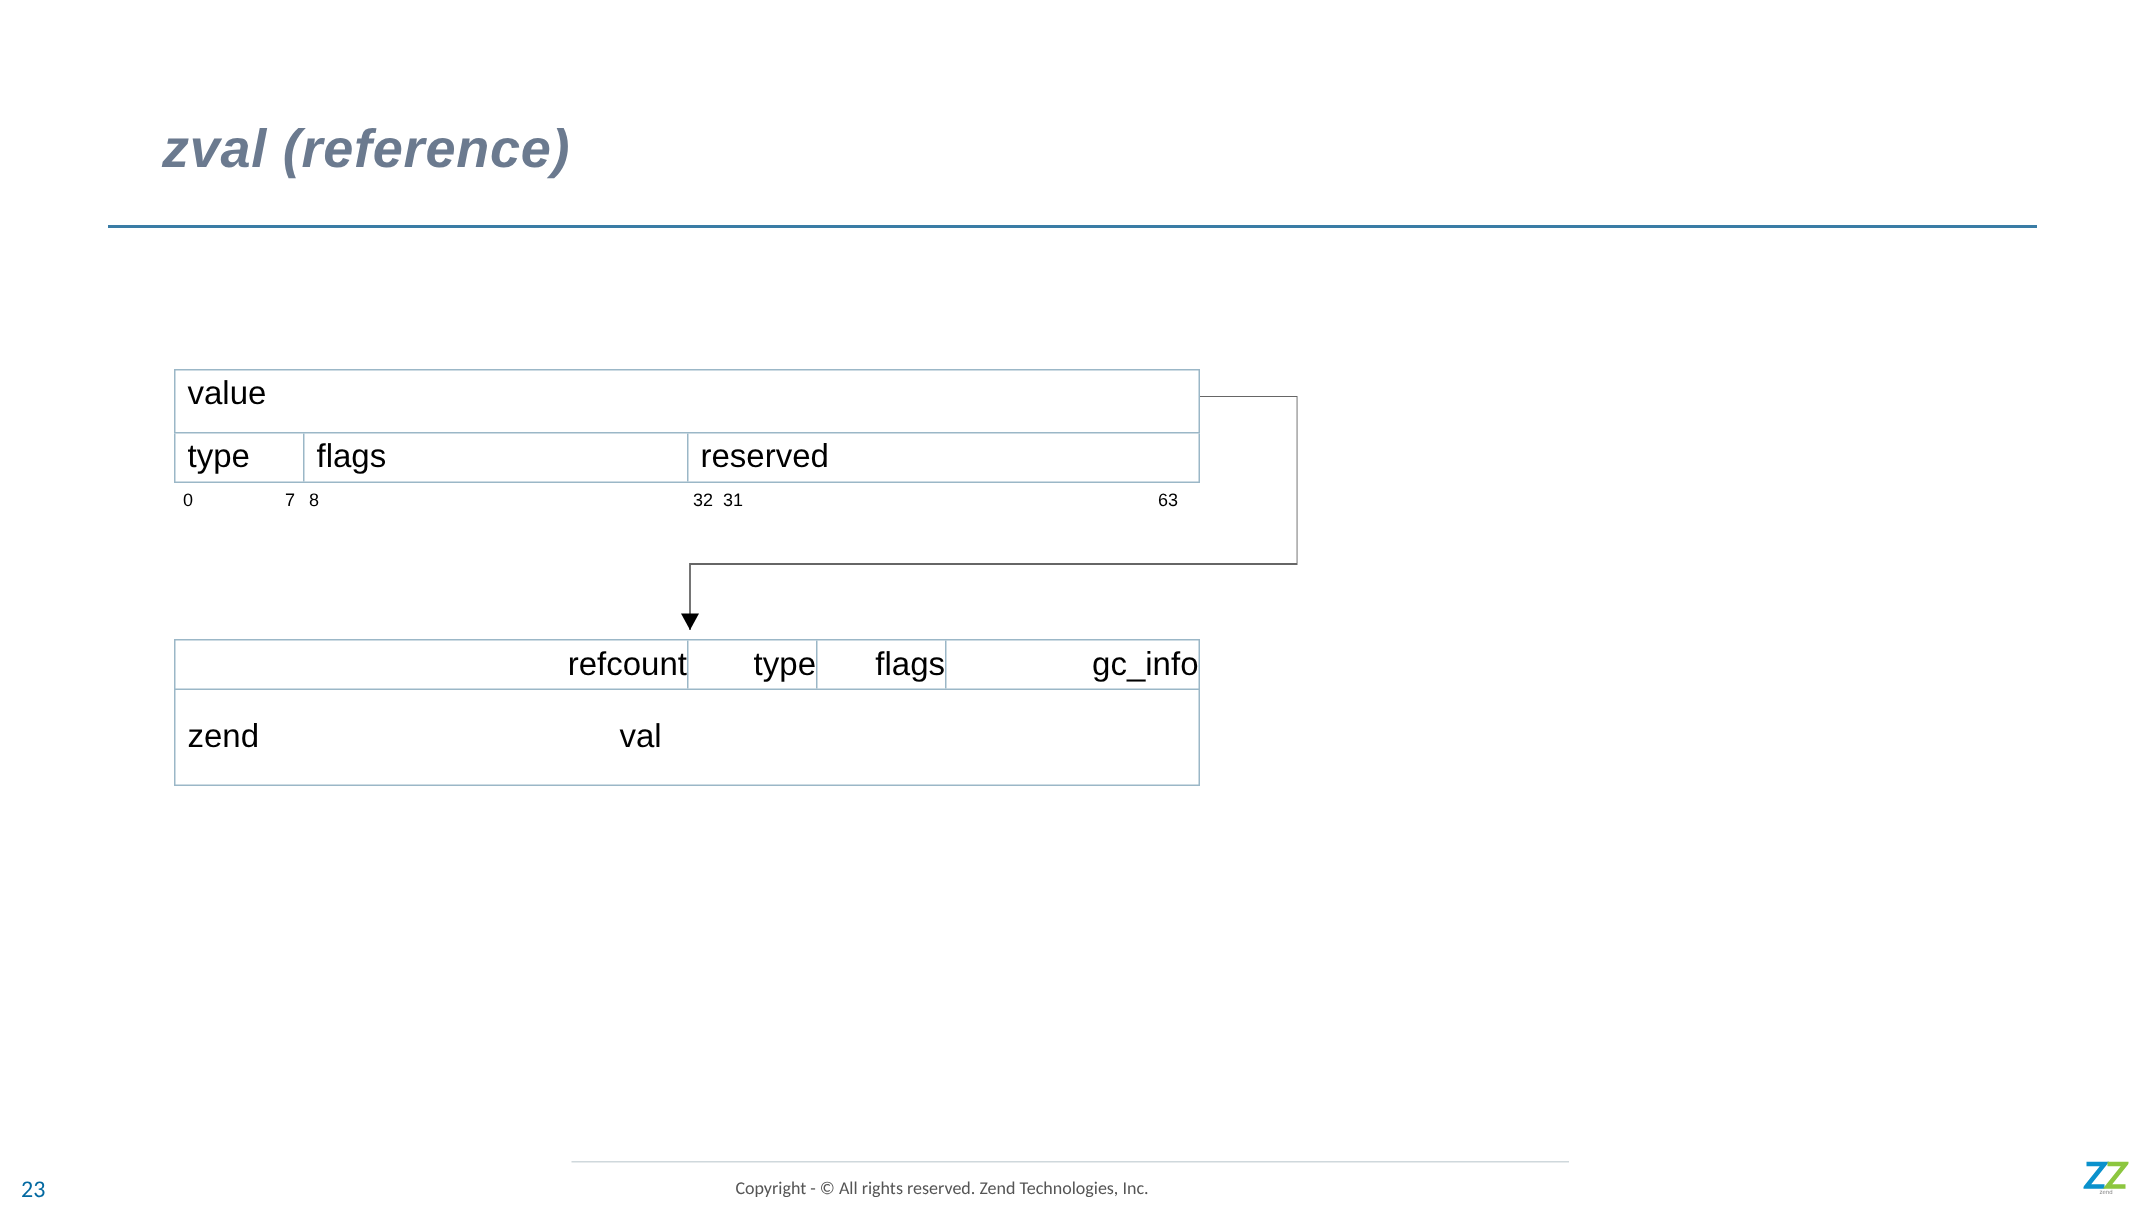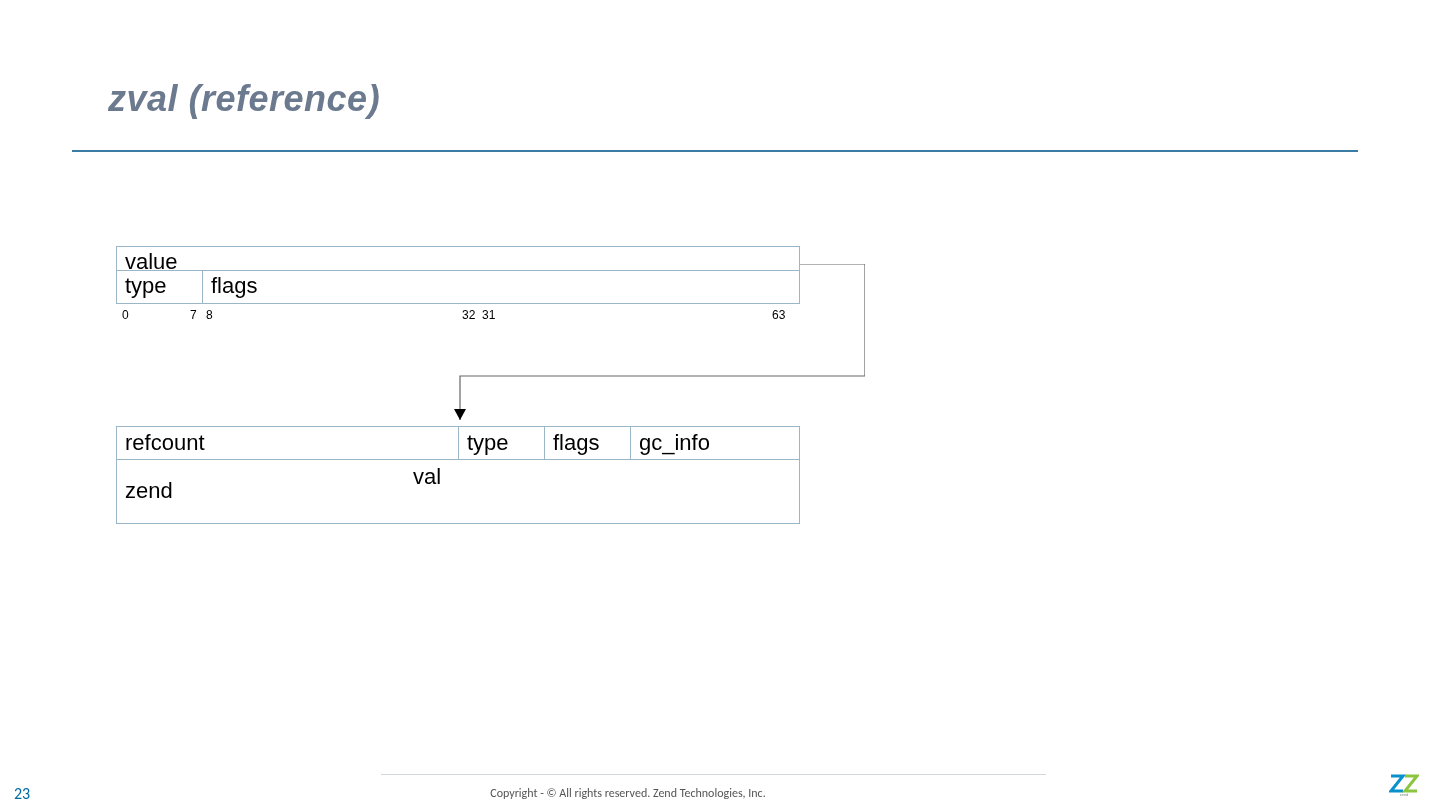--- a/index.html
+++ b/index.html
@@ -1,62 +1,63 @@
 <!DOCTYPE html>
 <html><head>
 <meta charset="utf-8">
 <style>
   * { box-sizing: border-box; margin: 0; padding: 0; }
   html, body { width: 1429px; height: 804px; background: #fff; font-family: Verdana, Geneva, sans-serif; color: #000; position: relative; }
   .title { position: absolute; left: 108px; top: 78px; font-size: 36px; font-weight: 600; color: #6b7a8f; letter-spacing: 0.5px; font-style: italic; }
   .hr { position: absolute; left: 72px; top: 150px; width: 1286px; height: 0; border-top: 2px solid #3a7ca5; }
   .diagram { position: absolute; left: 116px; top: 246px; width: 684px; font-size: 22px; }
-  .row1 { height: 25px; border: 1px solid #9bb7c7; padding-left: 8px; line-height: 30px; }
+  .row1 { height: 43px; border: 1px solid #9bb7c7; padding-left: 8px; line-height: 30px; }
   .row2 { display: flex; height: 33px; border: 1px solid #9bb7c7; border-top: none; }
   .row2 .cell { border-right: 1px solid #9bb7c7; padding-left: 8px; line-height: 30px; }
   .row2 .cell:last-child { border-right: none; }
   .row2 .ctype { width: 86px; }
   .row2 .cflags { width: 256px; }
   .row2 .creserved { flex: 1; }
   .bits { position: relative; height: 18px; font-size: 12px; margin-top: 4px; }
   .bits span { position: absolute; top: 0; }
   .b0 { left: 6px; }
   .b7 { left: 74px; }
   .b8 { left: 90px; }
   .b31 { left: 318px; margin-left: 48px; }
   .b32 { left: 346px; }
   .b63 { left: 656px; }
-  .diagram2 { position: absolute; left: 116px; top: 426px; width: 684px; font-size: 22px; }
+  .diagram2 { position: absolute; left: 116px; top: 426px; width: 684px; font-size: 22px; text-align: right; }
   .d2row1 { display: flex; height: 34px; border: 1px solid #9bb7c7; }
   .d2row1 .cell { border-right: 1px solid #9bb7c7; padding-left: 8px; line-height: 32px; }
   .d2row1 .cell:last-child { border-right: none; }
   .d2row1 .crefcount { width: 342px; }
   .d2row1 .ctype2 { width: 86px; }
   .d2row1 .cflags2 { width: 86px; }
   .d2row1 .cgc { flex: 1; }
   .d2row2 { height: 64px; border: 1px solid #9bb7c7; border-top: none; position: relative; }
   .d2row2 .zval-label { position: absolute; left: 8px; top: 18px; }
-  .d2row2 .val-label { position: absolute; left: 296px; top: 4px; }
+  .d2row2 .val-label { position: absolute; left: 296px; top: 18px; }
   .connector { position: absolute; left: 345px; top: 264px; width: 520px; height: 160px; pointer-events: none; }
   .footer-hr { position: absolute; left: 381px; top: 774px; width: 665px; height: 0; border-top: 1px solid #cfd8dc; }
   .footer-text { position: absolute; left: 0; top: 786px; width: 1256px; text-align: center; font-size: 12px; color: #555; font-family: Calibri, Arial, sans-serif; }
   .page-num { position: absolute; left: 14px; top: 784px; font-size: 16px; color: #0369a1; font-family: Calibri, Arial, sans-serif; }
   .logo { position: absolute; right: 10px; bottom: 8px; width: 30px; height: 22px; }
 </style>
 </head>
 <body>
 
 <div class="title">zval (reference)</div>
 <div class="hr"></div>
 
 <div class="diagram">
   <div class="row1">value</div>
   <div class="row2">
     <div class="cell ctype">type</div>
     <div class="cell cflags">flags</div>
+    <div class="cell creserved">reserved</div>
   </div>
   <div class="bits">
     <span class="b0">0</span>
     <span class="b7">7</span>
     <span class="b8">8</span>
     <span class="b31">31</span>
     <span class="b32">32</span>
     <span class="b63">63</span>
   </div>
 </div>

